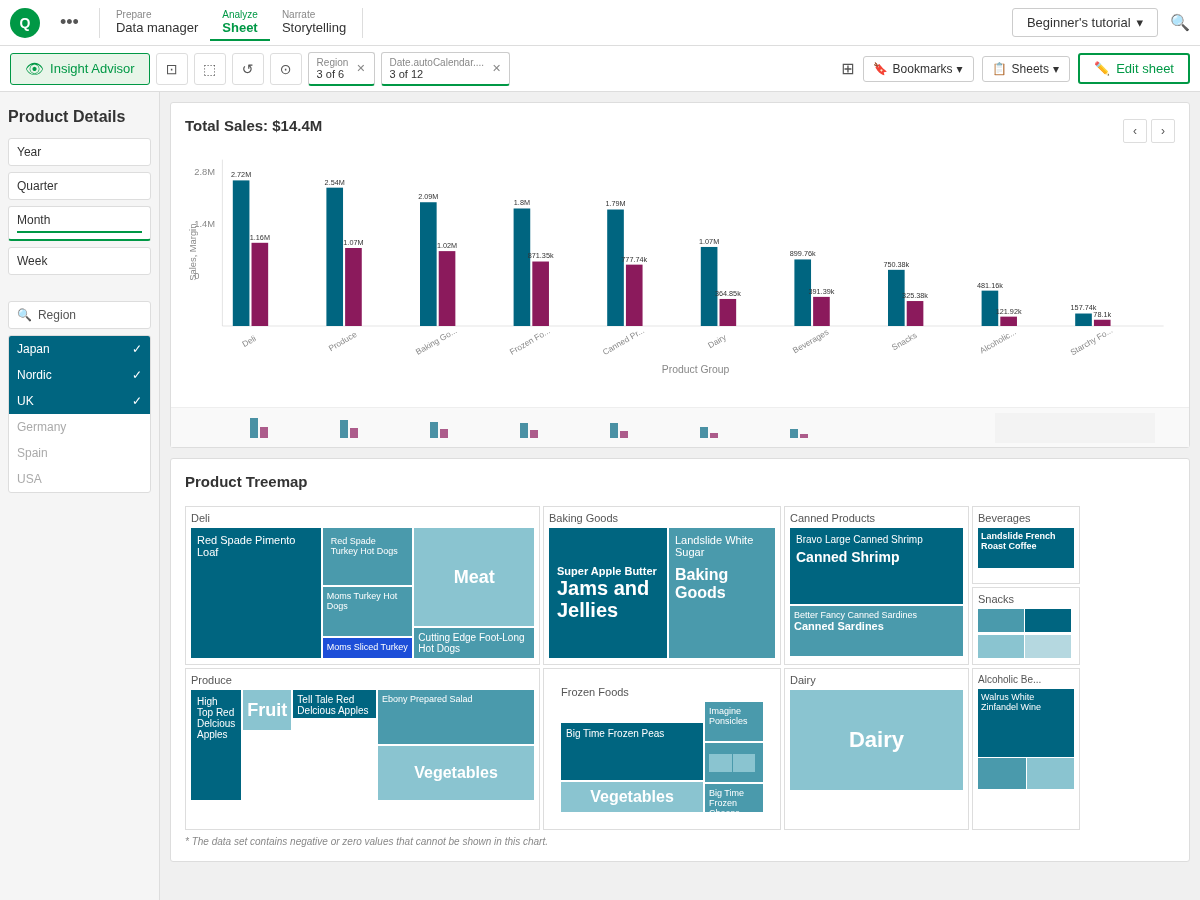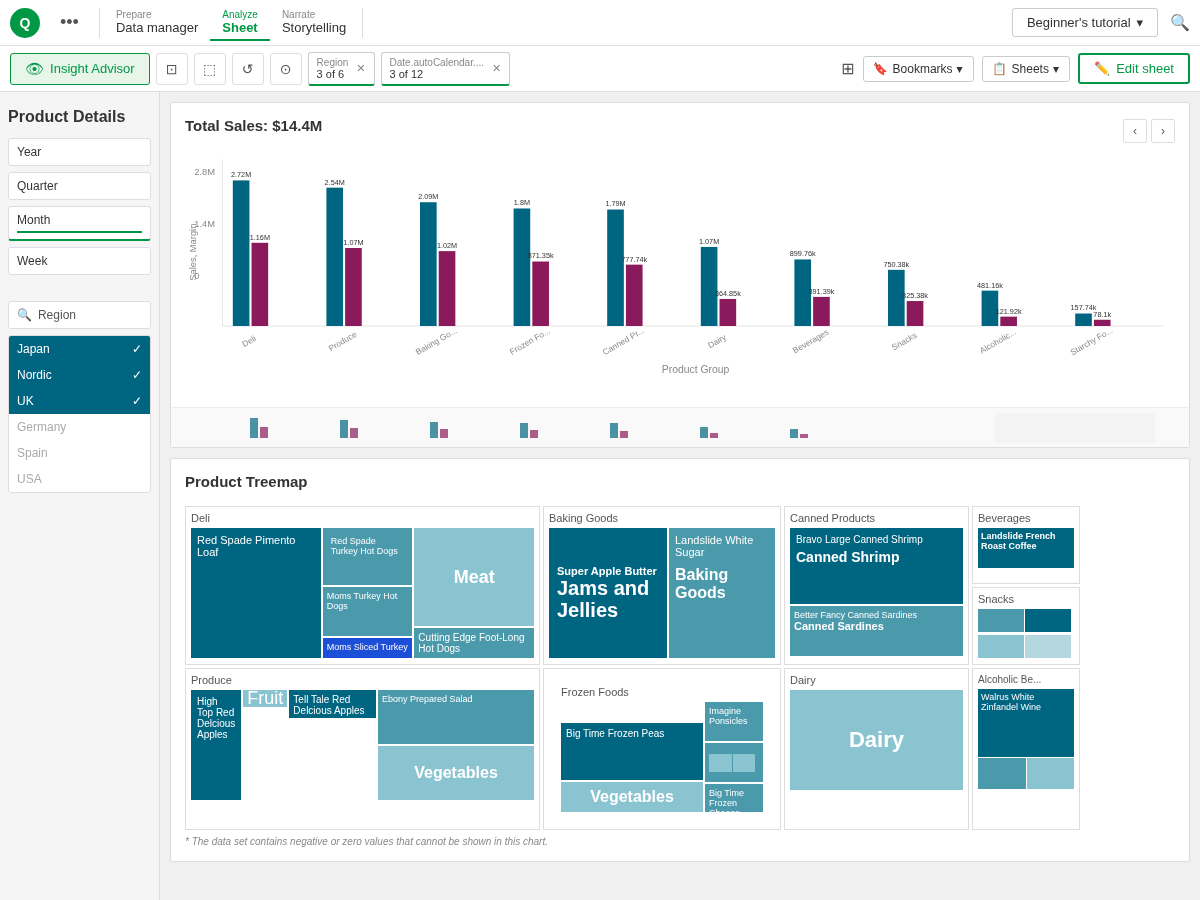--- a/index.html
+++ b/index.html
@@ -366,21 +366,21 @@
 
       </div>
 
       <div style="display:flex;gap:3px;flex-wrap:wrap;margin-top:3px;">
 
         <div style="border:1px solid #ddd;padding:5px;width:355px;">
           <div style="font-size:11px;color:#555;margin-bottom:4px;">Produce</div>
           <div style="display:flex;gap:2px;height:110px;">
             <div style="display:flex;flex-direction:row;gap:2px;width:185px;">
               <div style="background:#006580;color:white;padding:6px;font-size:10px;flex:1;">High Top Red Delcious Apples</div>
-              <div style="background:#8ac4d0;color:white;padding:4px;font-size:18px;font-weight:normal;display:flex;align-items:center;justify-content:center;height:17px;">Fruit</div>
+              <div style="background:#8ac4d0;color:white;padding:4px;font-size:18px;font-weight:bold;display:flex;align-items:center;justify-content:center;height:40px;">Fruit</div>
               <div style="background:#006580;color:white;padding:4px;font-size:10px;height:28px;">Tell Tale Red Delcious Apples</div>
             </div>
             <div style="display:flex;flex-direction:column;gap:2px;flex:1;">
               <div style="background:#4a9aac;color:white;padding:4px;font-size:9px;flex:1;">Ebony Prepared Salad</div>
               <div style="background:#8ac4d0;color:white;padding:4px;font-size:16px;font-weight:bold;display:flex;align-items:center;justify-content:center;flex:1;">Vegetables</div>
             </div>
           </div>
         </div>
 
         <div style="border:1px solid #ddd;padding:17px;width:238px;">

